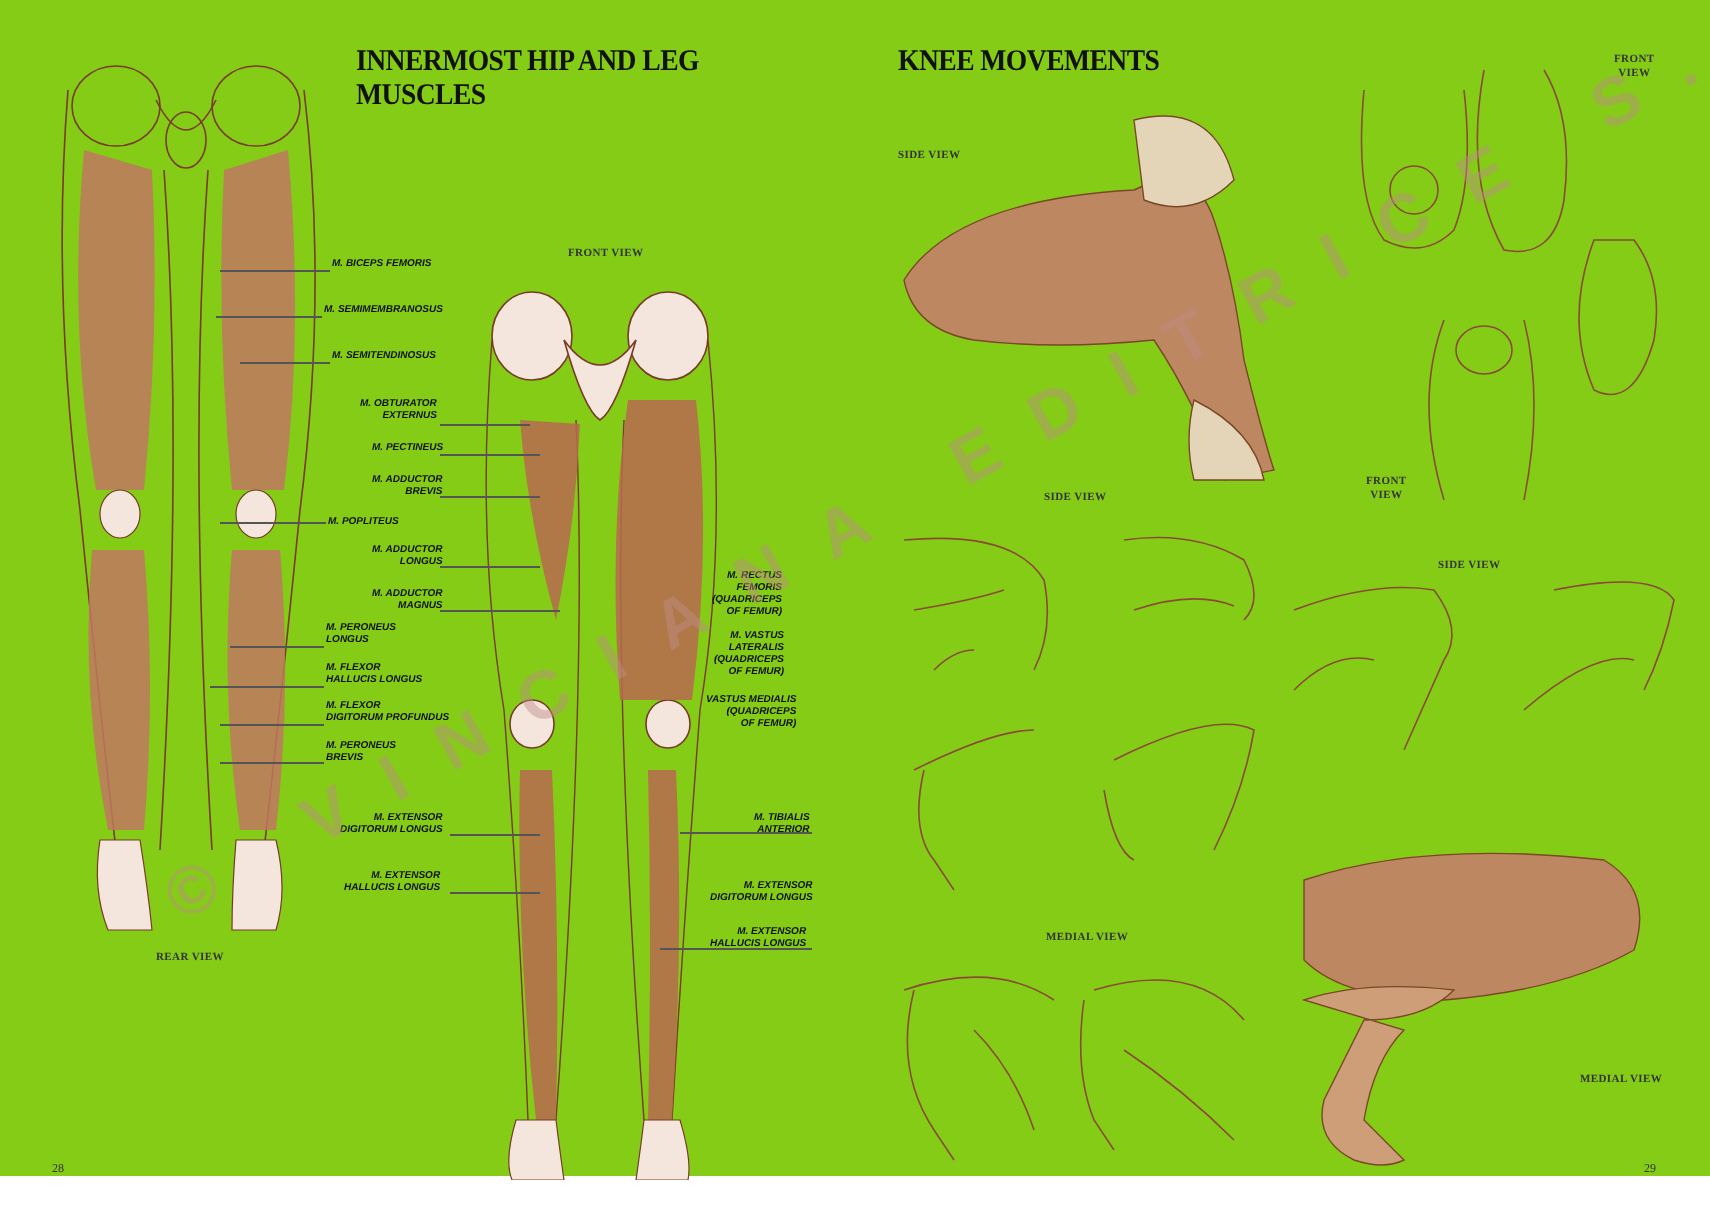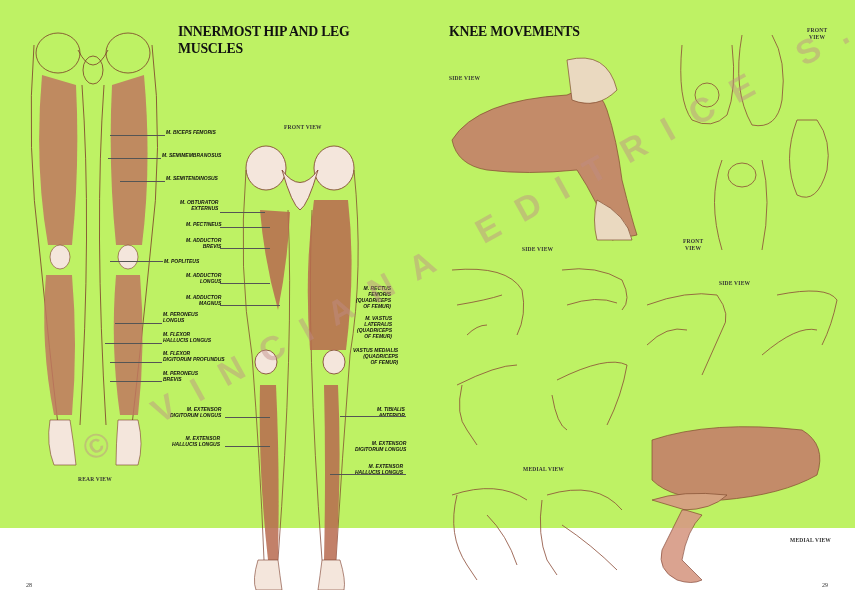--- a/index.html
+++ b/index.html
@@ -1,17 +1,17 @@
 <!DOCTYPE html>
 <html><head>
 <meta charset="utf-8">
 <style>
   html,body{margin:0;padding:0;background:#fff;}
   body{width:855px;height:606px;position:relative;overflow:hidden;font-family:"Liberation Sans",sans-serif;}
-  .page{position:absolute;top:0;height:528px;background:#bef264;}
+  .page{position:absolute;top:0;height:588px;background:#84cc16;}
   .left-page{left:0;width:427px;}
   .right-page{left:427px;width:428px;}
   .title{position:absolute;font-family:"Liberation Serif",serif;font-weight:bold;font-size:15px;letter-spacing:-0.3px;color:#111;transform:scaleX(0.92);transform-origin:left;}
   .view-label{position:absolute;font-family:"Liberation Serif",serif;font-size:5.5px;font-weight:bold;color:#333;letter-spacing:0.2px;text-align:center;line-height:7px;}
   .muscle-label{position:absolute;font-family:"Liberation Sans",sans-serif;font-style:italic;font-weight:bold;font-size:5px;line-height:6px;color:#111;white-space:pre;}
   .muscle-label.right{text-align:right;}
   .leader{position:absolute;height:1px;background:#555;}
   .page-num{position:absolute;font-family:"Liberation Serif",serif;font-size:6px;color:#333;}
   svg{position:absolute;}
   .watermark{position:absolute;font-family:"Liberation Sans",sans-serif;font-weight:bold;font-size:34px;letter-spacing:22px;color:rgba(190,140,135,0.45);white-space:nowrap;transform-origin:left bottom;transform:rotate(-29deg);pointer-events:none;}

